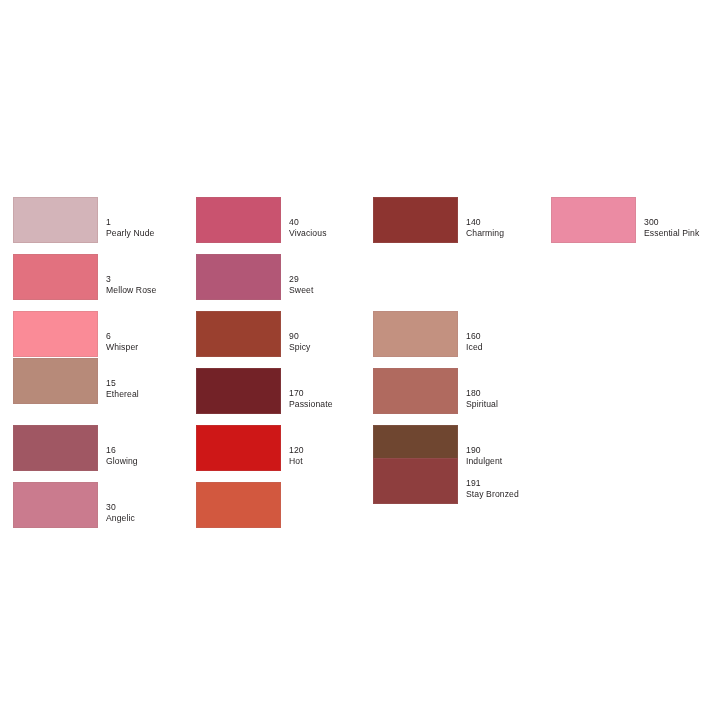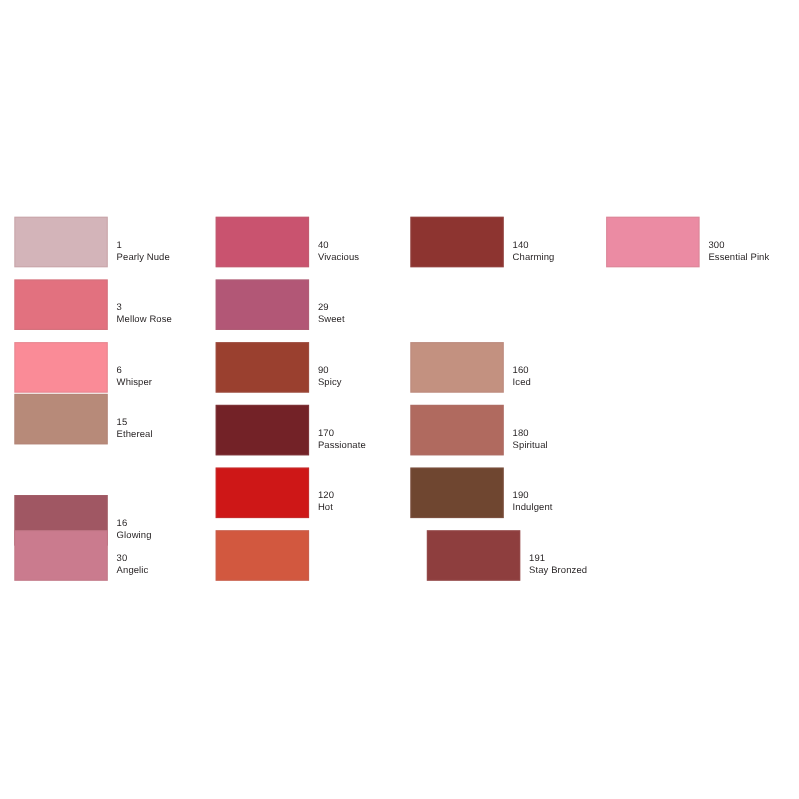--- a/index.html
+++ b/index.html
@@ -75,21 +75,21 @@
         <span class="swatch-name">Whisper</span>
       </div>
     </div>
     <div class="swatch-cell" style="left: 13px; top: 358px; width: 185px; height: 46px;">
       <div class="swatch-chip" title="Ethereal" style="width: 85px; height: 46px; background: rgb(183, 138, 121);"></div>
       <div class="swatch-label">
         <span class="swatch-code">15</span>
         <span class="swatch-name">Ethereal</span>
       </div>
     </div>
-    <div class="swatch-cell" style="left: 13px; top: 450px; width: 185px; height: 46px;">
+    <div class="swatch-cell" style="left: 13px; top: 425px; width: 185px; height: 46px;">
       <div class="swatch-chip" title="Glowing" style="width: 85px; height: 46px; background: rgb(160, 87, 99);"></div>
       <div class="swatch-label">
         <span class="swatch-code">16</span>
         <span class="swatch-name">Glowing</span>
       </div>
     </div>
     <div class="swatch-cell" style="left: 13px; top: 482px; width: 185px; height: 46px;">
       <div class="swatch-chip" title="Angelic" style="width: 85px; height: 46px; background: rgb(202, 123, 142);"></div>
       <div class="swatch-label">
         <span class="swatch-code">30</span>
@@ -155,21 +155,21 @@
         <span class="swatch-name">Spiritual</span>
       </div>
     </div>
     <div class="swatch-cell" style="left: 373px; top: 425px; width: 185px; height: 46px;">
       <div class="swatch-chip" title="Indulgent" style="width: 85px; height: 46px; background: rgb(111, 70, 48);"></div>
       <div class="swatch-label">
         <span class="swatch-code">190</span>
         <span class="swatch-name">Indulgent</span>
       </div>
     </div>
-    <div class="swatch-cell" style="left: 373px; top: 482px; width: 185px; height: 46px; margin-left: 15px;">
+    <div class="swatch-cell" style="left: 373px; top: 458px; width: 185px; height: 46px;">
       <div class="swatch-chip" title="Stay Bronzed" style="width: 85px; height: 46px; background: rgb(142, 62, 62);"></div>
       <div class="swatch-label">
         <span class="swatch-code">191</span>
         <span class="swatch-name">Stay Bronzed</span>
       </div>
     </div>
     <div class="swatch-cell" style="left: 551px; top: 197px; width: 185px; height: 46px;">
       <div class="swatch-chip" title="Essential Pink" style="width: 85px; height: 46px; background: rgb(235, 139, 163);"></div>
       <div class="swatch-label">
         <span class="swatch-code">300</span>

